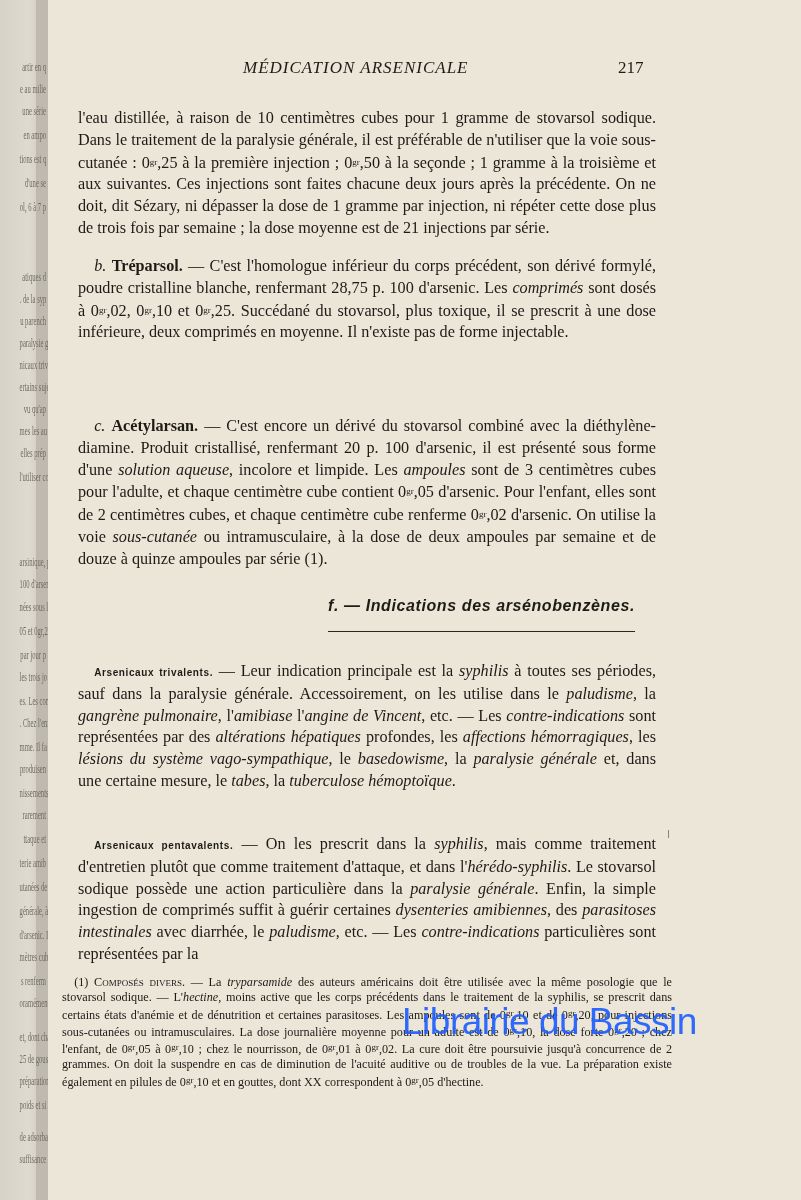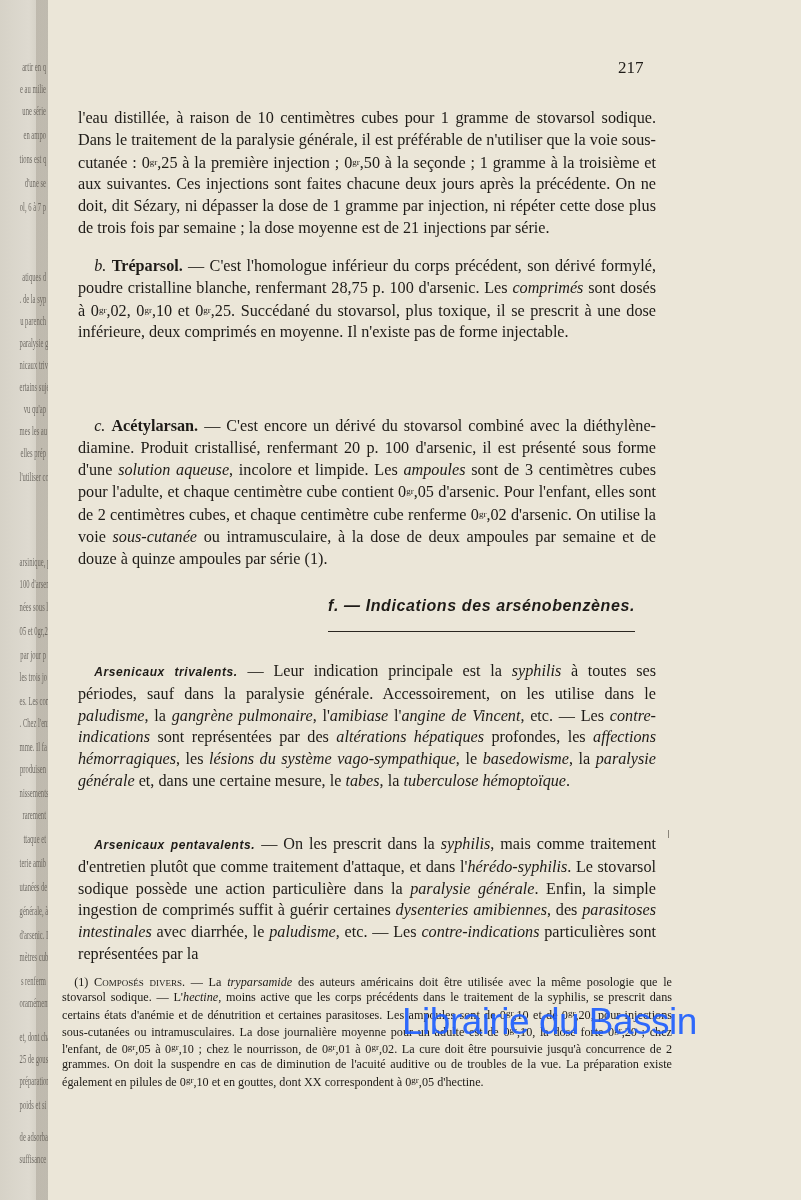--- a/index.html
+++ b/index.html
@@ -48,22 +48,22 @@
   .p4 { top:645px; }
   .p5 { top:818px; }
   .heading {
     position:absolute; left:280px; top:597px;
     font-style:italic; font-weight:bold; font-size:16px; letter-spacing:0.6px;
     font-family:"Liberation Sans","DejaVu Sans",sans-serif;
     padding-bottom:16px; border-bottom:1.5px solid #2a2620;
   }
   .lead-b { font-weight:bold; }
   .lead-it-b {
-    font-style:italic; font-weight:bold; letter-spacing:0.6px;
-    font-family:"Liberation Sans","DejaVu Sans",sans-serif; font-size:12px;
+    font-weight:bold; letter-spacing:0.6px;
+    font-family:"Liberation Sans","DejaVu Sans",sans-serif; font-size:10px;
   }
   i { font-style:italic; }
   sup.gr { font-size:9px; vertical-align:3px; }
   .footnote {
     position:absolute; left:14px; top:975px; width:610px;
     font-size:12.2px; line-height:15.3px; text-align:justify;
   }
   .smallcaps { font-variant:small-caps; }
   .watermark {
     position:absolute; left:402px; top:1002px;
@@ -119,20 +119,21 @@
     <span class="frag" style="top: 1074px;">préparation</span>
     <span class="frag" style="top: 1098px;">poids et si la</span>
     <span class="frag" style="top: 1130px;">de adsorbat</span>
     <span class="frag" style="top: 1152px;">suffisance à</span>
   </div>
 <div class="gutter"></div>
 
 <div class="page">
 
   <div class="header">
+    <span class="running-title">MÉDICATION ARSENICALE</span>
     <span class="page-num">217</span>
   </div>
 
   <div class="body-text p1">
     <p><span>l'eau distillée, à raison de 10 centimètres cubes pour 1 gramme de stovarsol sodique. Dans le traitement de la paralysie générale, il est préférable de n'utiliser que la voie sous-cutanée : 0</span><sup class="gr">gr</sup><span>,25 à la première injection ; 0</span><sup class="gr">gr</sup><span>,50 à la seçonde ; 1 gramme à la troisième et aux suivantes. Ces injections sont faites chacune deux jours après la précédente. On ne doit, dit Sézary, ni dépasser la dose de 1 gramme par injection, ni répéter cette dose plus de trois fois par semaine ; la dose moyenne est de 21 injections par série.</span></p>
   </div>
 
   <div class="body-text p2">
     <p> <i>b.</i> <span class="lead-b">Tréparsol.</span><span> — C'est l'homologue inférieur du corps précédent, son dérivé formylé, poudre cristalline blanche, renfermant 28,75 p. 100 d'arsenic. Les </span><i>comprimés</i><span> sont dosés à 0</span><sup class="gr">gr</sup><span>,02, 0</span><sup class="gr">gr</sup><span>,10 et 0</span><sup class="gr">gr</sup><span>,25. Succédané du stovarsol, plus toxique, il se prescrit à une dose inférieure, deux comprimés en moyenne. Il n'existe pas de forme injectable.</span></p>
   </div>

